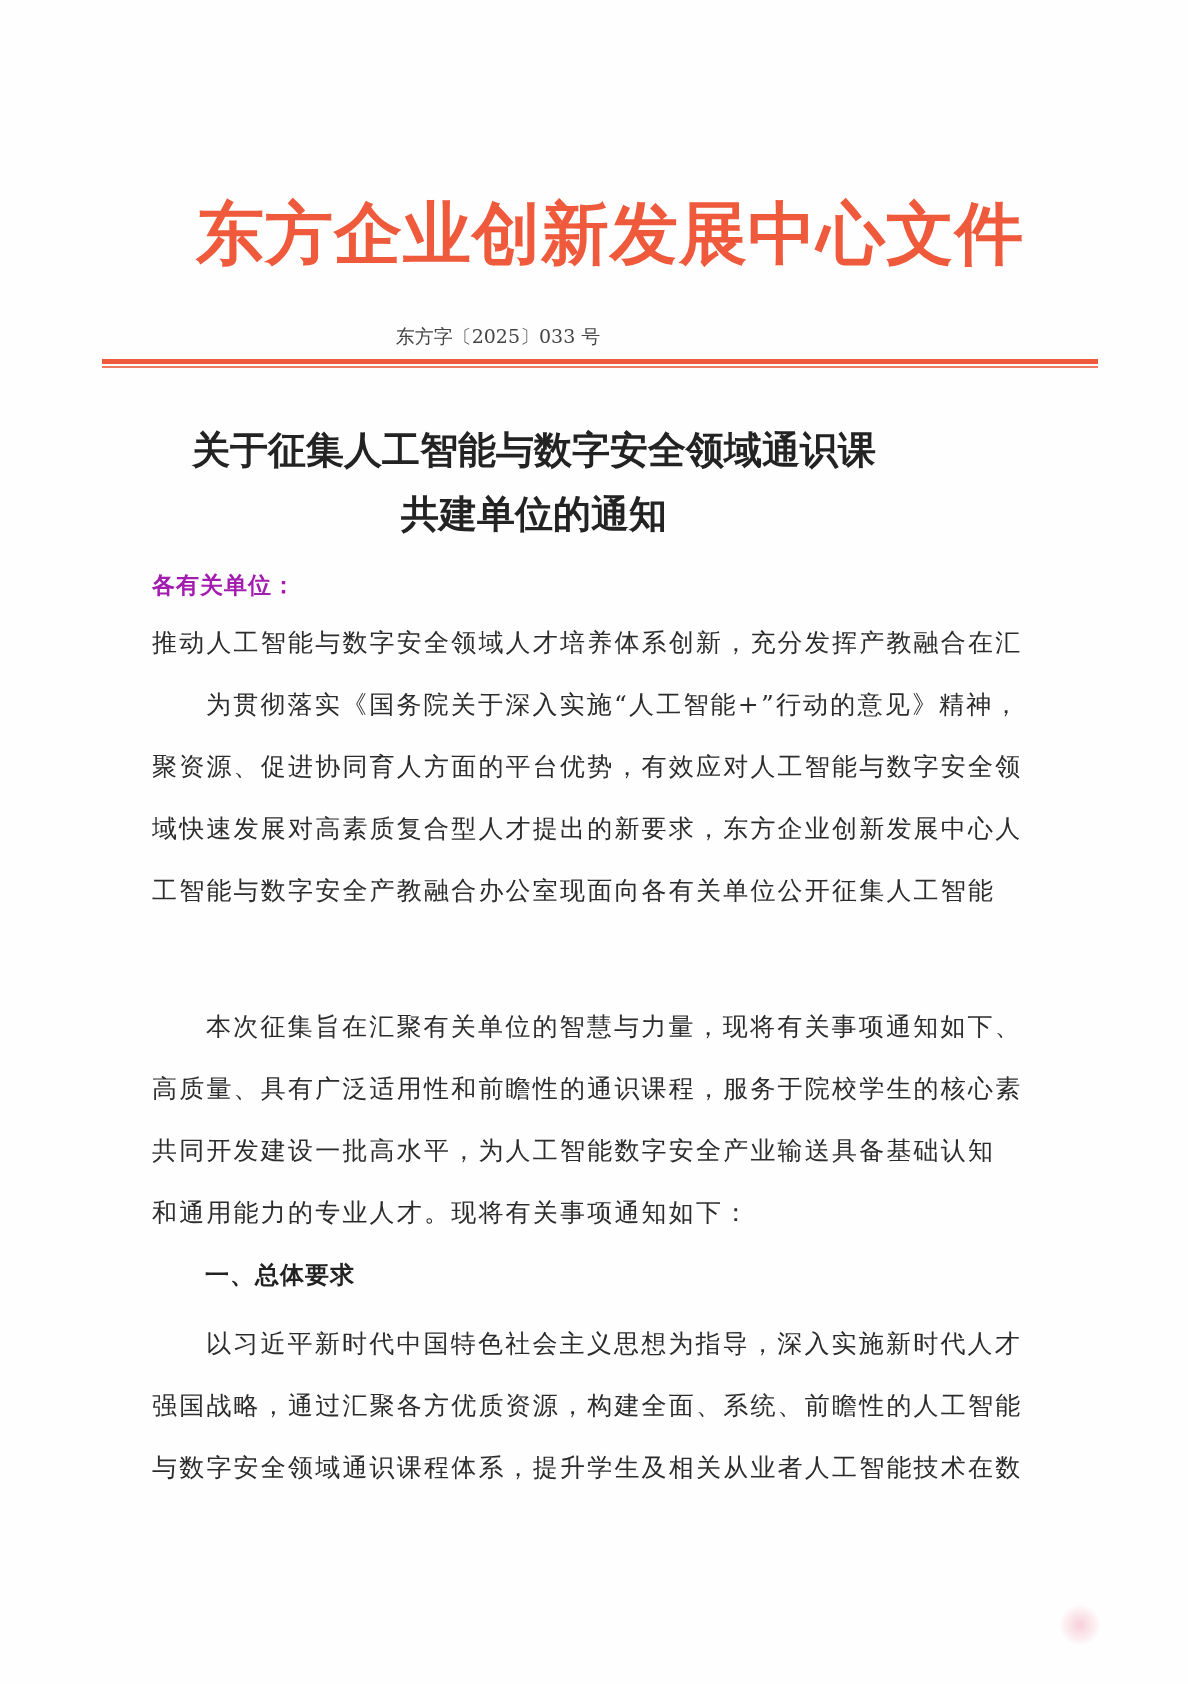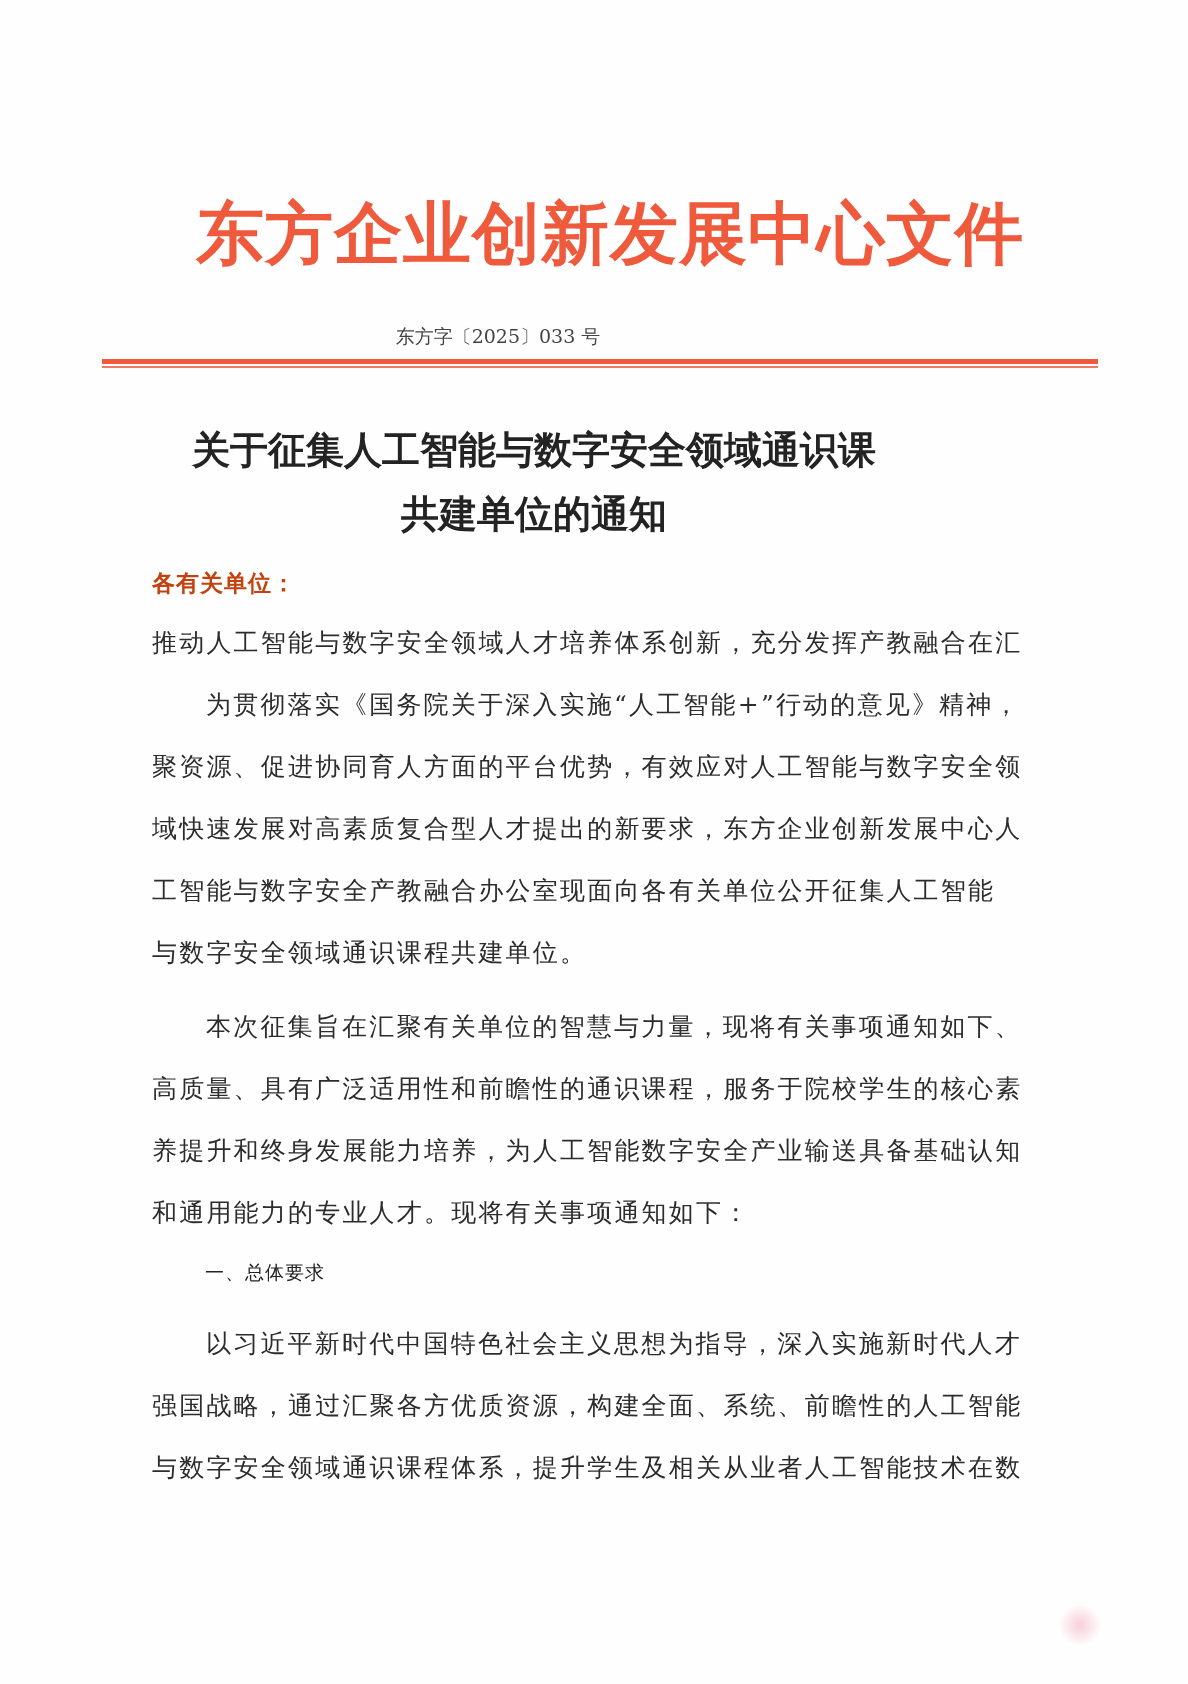--- a/index.html
+++ b/index.html
@@ -82,34 +82,34 @@
       font-size: 25px;
       line-height: 62px;
       color: #2c2c2c;
       letter-spacing: 2.2px;
       text-align: justify;
     }
     .salutation {
       position: absolute;
       left: 152px;
       top: 574px;
-      font-family: Liberation Mono, monospace;
+      font-family: Liberation Serif, serif;
       font-weight: bold;
       font-size: 23px;
-      color: #c2410c;
+      color: #a21caf;
       line-height: 1;
       letter-spacing: 1px;
     }
     .section-heading {
       position: absolute;
       left: 205px;
       top: 1263px;
       font-family: "DejaVu Sans", "Liberation Sans", sans-serif;
-      font-weight: normal;
-      font-size: 19px;
+      font-weight: bold;
+      font-size: 24px;
       color: #222;
       line-height: 1;
       letter-spacing: 1px;
     }
     .line {
       display: block;
       white-space: nowrap;
     }
     .indent { padding-left: 54px; }
     .stamp-smudge {
@@ -140,27 +140,26 @@
   </div>
 
   <div class="salutation">各有关单位：</div>
 
   <div class="body-text" style="top: 612px;">
     <span class="line">推动人工智能与数字安全领域人才培养体系创新，充分发挥产教融合在汇</span>
     <span class="line indent">为贯彻落实《国务院关于深入实施“人工智能+”行动的意见》精神，</span>
     <span class="line">聚资源、促进协同育人方面的平台优势，有效应对人工智能与数字安全领</span>
     <span class="line">域快速发展对高素质复合型人才提出的新要求，东方企业创新发展中心人</span>
     <span class="line">工智能与数字安全产教融合办公室现面向各有关单位公开征集人工智能</span>
-    <span class="line">与数字安全领域通识课程共建单位。</span>
   </div>
 
   <div class="body-text" style="top: 996px;">
     <span class="line indent">本次征集旨在汇聚有关单位的智慧与力量，现将有关事项通知如下、</span>
     <span class="line">高质量、具有广泛适用性和前瞻性的通识课程，服务于院校学生的核心素</span>
-    <span class="line">养提升和终身发展能力培养，为人工智能数字安全产业输送具备基础认知</span>
+    <span class="line">共同开发建设一批高水平，为人工智能数字安全产业输送具备基础认知</span>
     <span class="line">和通用能力的专业人才。现将有关事项通知如下：</span>
   </div>
 
   <div class="section-heading">一、总体要求</div>
 
   <div class="body-text" style="top: 1313px;">
     <span class="line indent">以习近平新时代中国特色社会主义思想为指导，深入实施新时代人才</span>
     <span class="line">强国战略，通过汇聚各方优质资源，构建全面、系统、前瞻性的人工智能</span>
     <span class="line">与数字安全领域通识课程体系，提升学生及相关从业者人工智能技术在数</span>
   </div>

